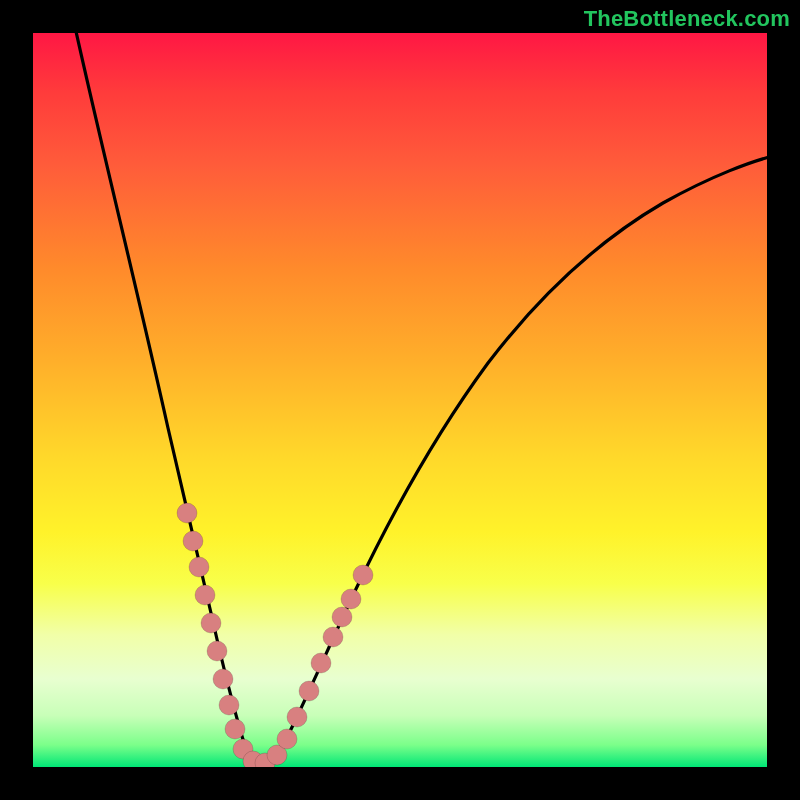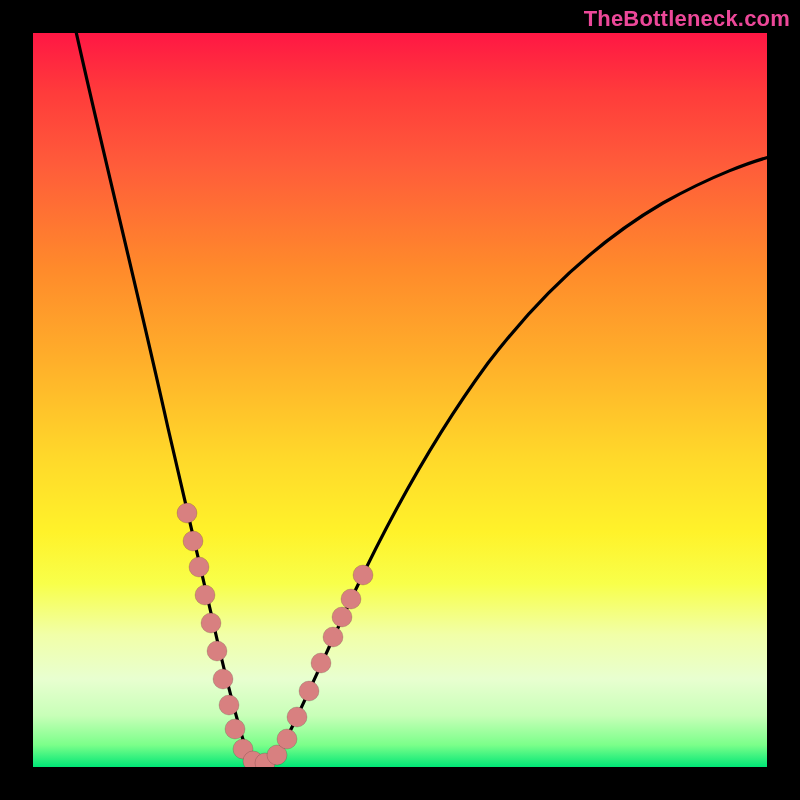--- a/index.html
+++ b/index.html
@@ -31,21 +31,21 @@
       #7bff8a 97%,
       #00e676 100%);
   }
   .watermark {
     position: absolute;
     top: 6px;
     right: 10px;
     font-family: Arial, Helvetica, sans-serif;
     font-size: 22px;
     font-weight: 600;
-    color: #ec4899;
+    color: #22c55e;
     letter-spacing: 0.2px;
     pointer-events: none;
   }
   svg.curve {
     position: absolute;
     left: 33px;
     top: 33px;
     width: 734px;
     height: 734px;
     pointer-events: none;

